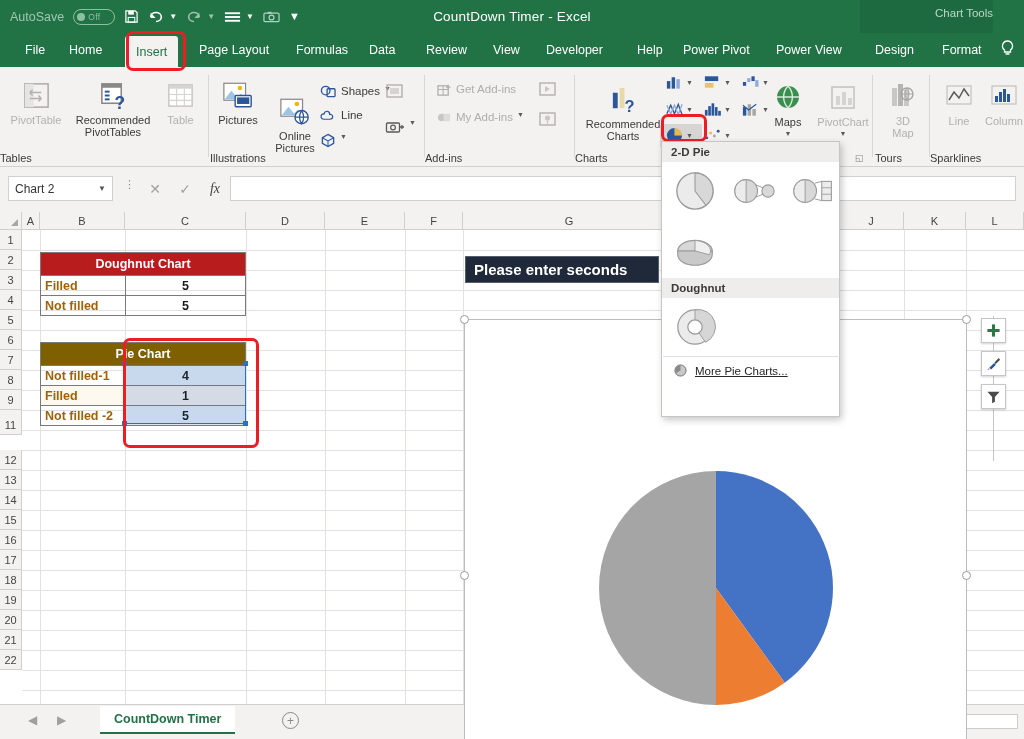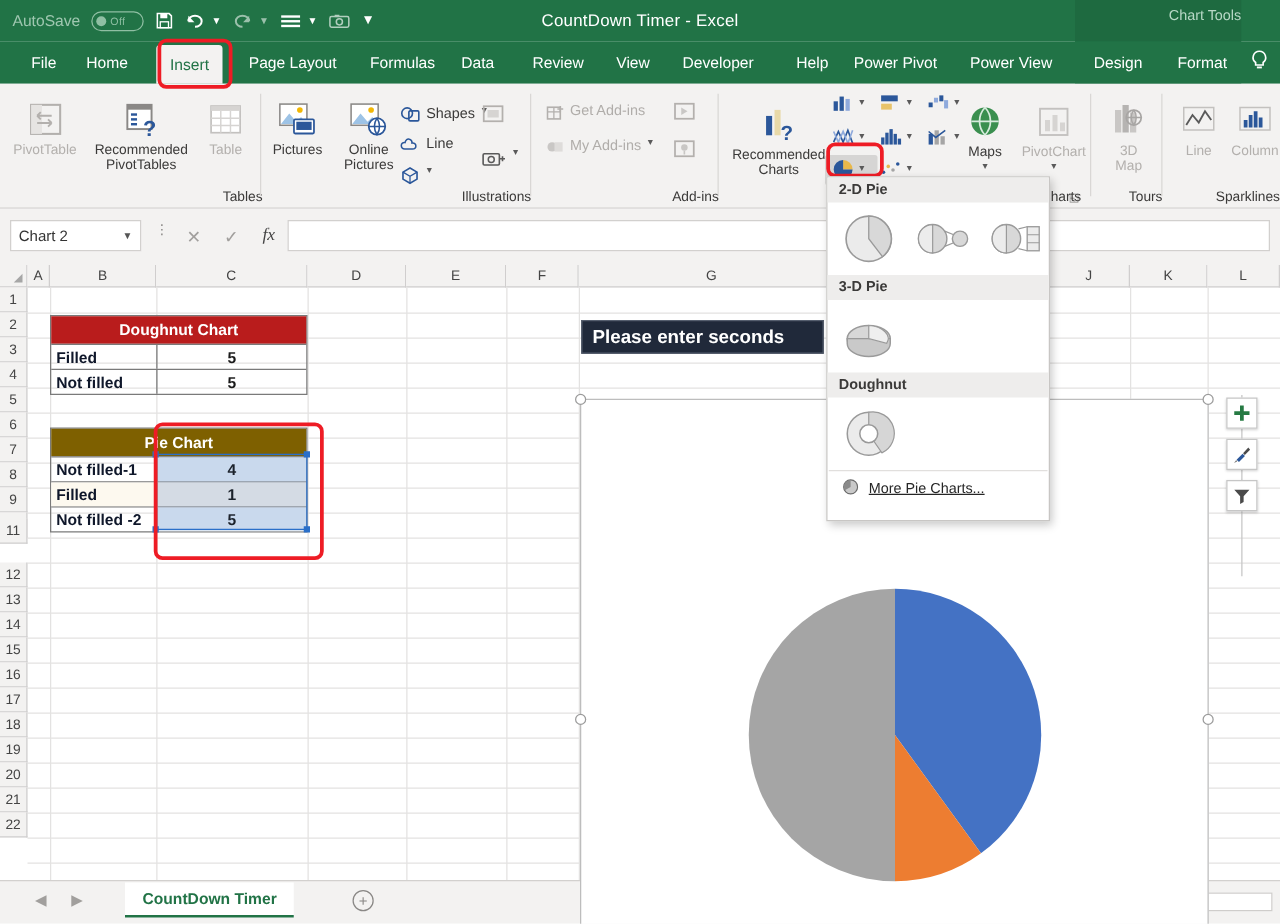--- a/index.html
+++ b/index.html
@@ -55,21 +55,21 @@
   .bulb { position:absolute; left:1000px; top:40px; color:#ffffff; font-size:16px; }
 
   
   .ribbon {
     position:absolute; left:0; top:67px; width:1024px; height:100px;
     background:#f3f2f1; border-bottom:1px solid #d2d0ce;
   }
   .rgroup { position:absolute; top:0; height:100px; }
   .rgroup-sep { position:absolute; top:8px; width:1px; height:82px; background:#d9d7d5; }
   .rgroup-name {
-    position:absolute; bottom:3px; width:100%; text-align:right;
+    position:absolute; bottom:3px; width:100%; text-align:left;
     font-size:11px; color:#3b3a39;margin-top:20px;
   }
   .rbtn {
     position:absolute; display:flex; flex-direction:column; align-items:center;
     justify-content:flex-start; font-size:11px; color:#3b3a39; text-align:center;
     line-height:12px; cursor:default;
   }
   .rbtn.dim { color:#b3b0ad; }
   .rbig-ico { height:33px; display:flex; align-items:center; justify-content:center; margin-bottom:2px; }
   .rsmall {
@@ -140,21 +140,21 @@
   .vline { position:absolute; top:0; width:1px; height:474px; background:#e3e2e1; }
   .hline { position:absolute; left:0; width:1002px; height:1px; background:#e3e2e1; }
 
   
   .tbl { position:absolute; border:1px solid #7a7a7a; }
   .tbl-hdr {
     height:22px; display:flex; align-items:center; justify-content:center;
     color:#ffffff; font-weight:bold; font-size:12.5px;
   }
   .tbl-row { display:flex; height:20px; border-top:1px solid #7a7a7a; }
-  .tbl-c1 { display:flex; align-items:center; padding-left:4px; font-size:12.5px; font-weight:bold; color:#0f172a; }
+  .tbl-c1 { display:flex; align-items:center; padding-left:4px; font-size:12.5px; font-weight:bold; color:#a16207; }
   .tbl-c2 { display:flex; align-items:center; justify-content:center; font-size:12.5px; font-weight:bold; color:#1a1a1a; border-left:1px solid #7a7a7a; }
 
   
   .sel-range {
     position:absolute; border:1.6px solid #2a6fc9; background:rgba(42,111,201,0.10);
     pointer-events:none; z-index:22;
   }
   .sel-handle { position:absolute; width:5px; height:5px; background:#2a6fc9; }
 
   
@@ -345,21 +345,21 @@
         <svg width="32" height="31" viewBox="0 0 34 32">
             <rect x="2" y="3" width="23" height="18" fill="#fff" stroke="#8a8886" stroke-width="1.3"></rect>
             <circle cx="19" cy="8" r="2.4" fill="#f2b705"></circle>
             <path d="M3 20l7-9 6 7 4-4 5 6z" fill="#9dc3e6"></path>
             <rect x="14" y="16" width="17" height="12" rx="1" fill="#fff" stroke="#2b579a" stroke-width="1.5"></rect>
             <rect x="16" y="18" width="13" height="7" fill="#2b579a"></rect>
           </svg>
       </span>
       <span>Pictures</span>
     </div>
-    <div class="rbtn" style="left:57px;top:12px;width:56px">
+    <div class="rbtn" style="left:57px;top:28px;width:56px">
       <span class="rbig-ico">
         <svg width="32" height="31" viewBox="0 0 34 32">
             <rect x="2" y="3" width="23" height="18" fill="#fff" stroke="#8a8886" stroke-width="1.3"></rect>
             <circle cx="19" cy="8" r="2.4" fill="#f2b705"></circle>
             <path d="M3 20l7-9 6 7 4-4 5 6z" fill="#9dc3e6"></path>
             <circle cx="24" cy="22" r="7" fill="#fff" stroke="#2b579a" stroke-width="1.5"></circle>
             <path d="M17 22h14M24 15a13 13 0 0 1 0 14a13 13 0 0 1 0-14" fill="none" stroke="#2b579a" stroke-width="1.3"></path>
           </svg>
       </span>
       <span>Online</span>
@@ -798,21 +798,20 @@
       <svg width="42" height="42" viewBox="0 0 48 44">
           <circle cx="15" cy="22" r="13" fill="#d8d8d8" stroke="#9a9a9a" stroke-width="1.3"></circle>
           <path d="M15 22 L15 9 A13 13 0 0 0 15 35 Z" fill="#ececec" stroke="#9a9a9a" stroke-width="1.1"></path>
           <path d="M26 13 L34 11 M26 31 L34 33" stroke="#9a9a9a" stroke-width="1.1"></path>
           <rect x="34" y="11" width="11" height="22" fill="#ececec" stroke="#9a9a9a" stroke-width="1.2"></rect>
           <path d="M34 18.3h11M34 25.7h11" stroke="#9a9a9a" stroke-width="1"></path>
         </svg>
     </span>
   </div>
 
-  <div class="gal-hdr">3-D Pie</div>
   <div class="gal-row">
     <span class="gal-item">
       <svg width="44" height="40" viewBox="0 0 46 40">
           <ellipse cx="23" cy="22" rx="18" ry="11" fill="#d8d8d8" stroke="#9a9a9a" stroke-width="1.3"></ellipse>
           <path d="M5 22v4a18 11 0 0 0 36 0v-4z" fill="#c9c9c9" stroke="#9a9a9a" stroke-width="1.2"></path>
           <path d="M23 22 L23 11 A18 11 0 0 1 38 26 Z" fill="#efefef" stroke="#9a9a9a" stroke-width="1"></path>
         </svg>
     </span>
   </div>
 

